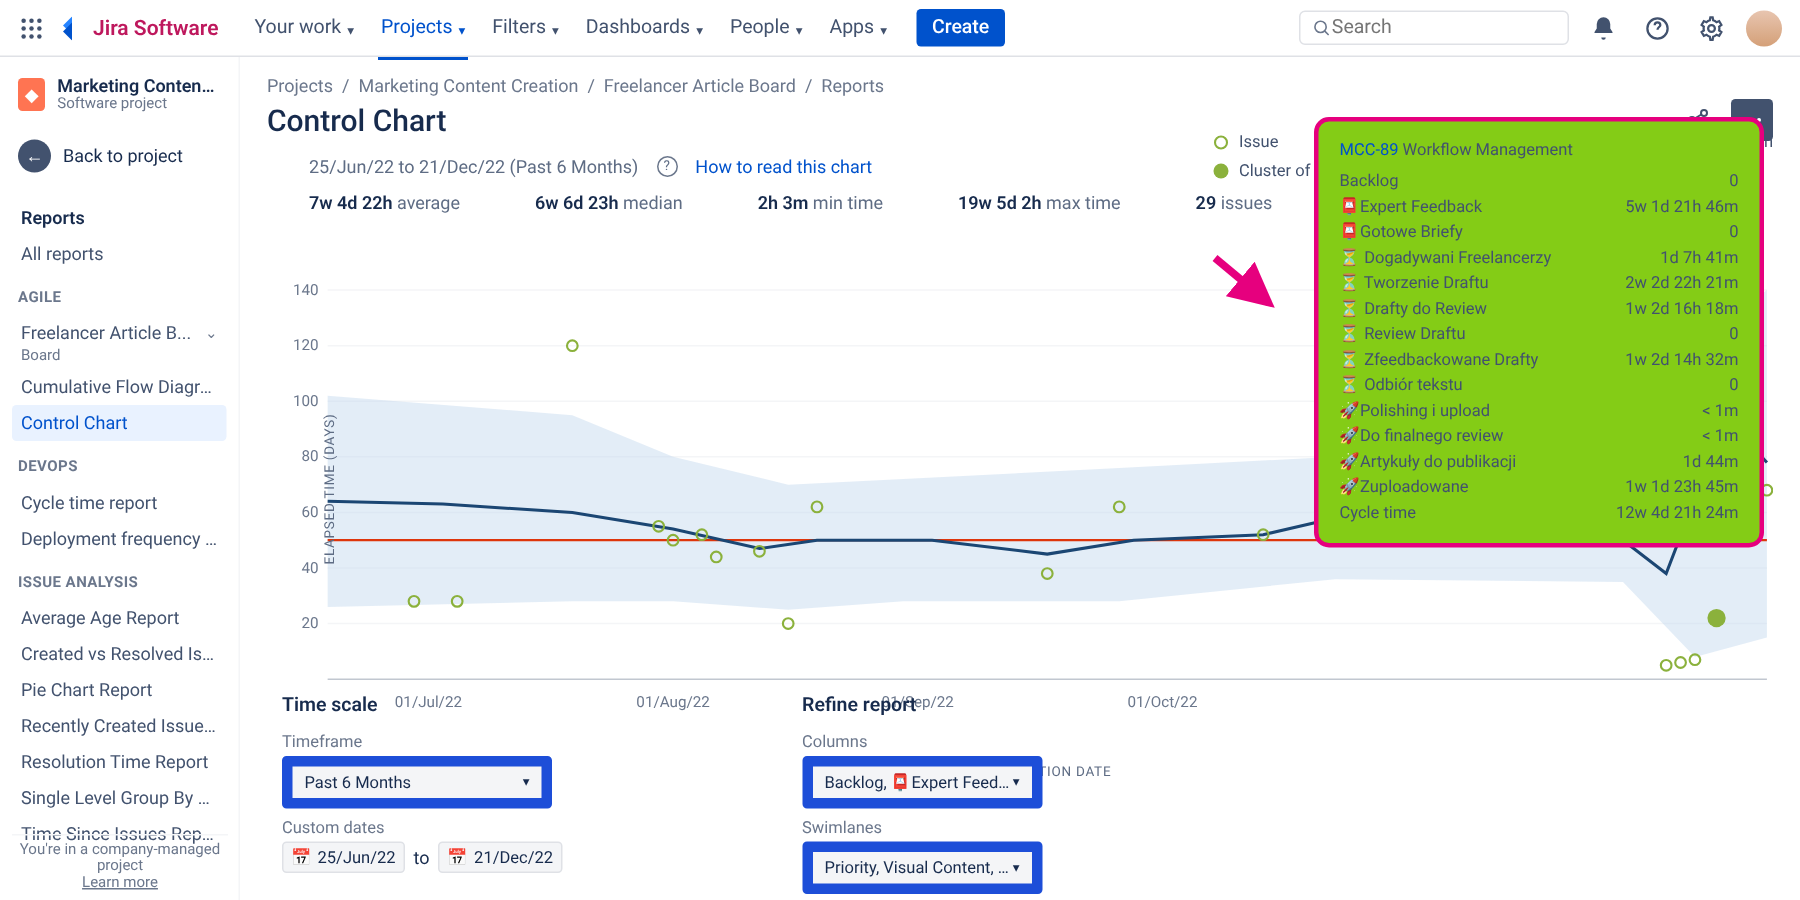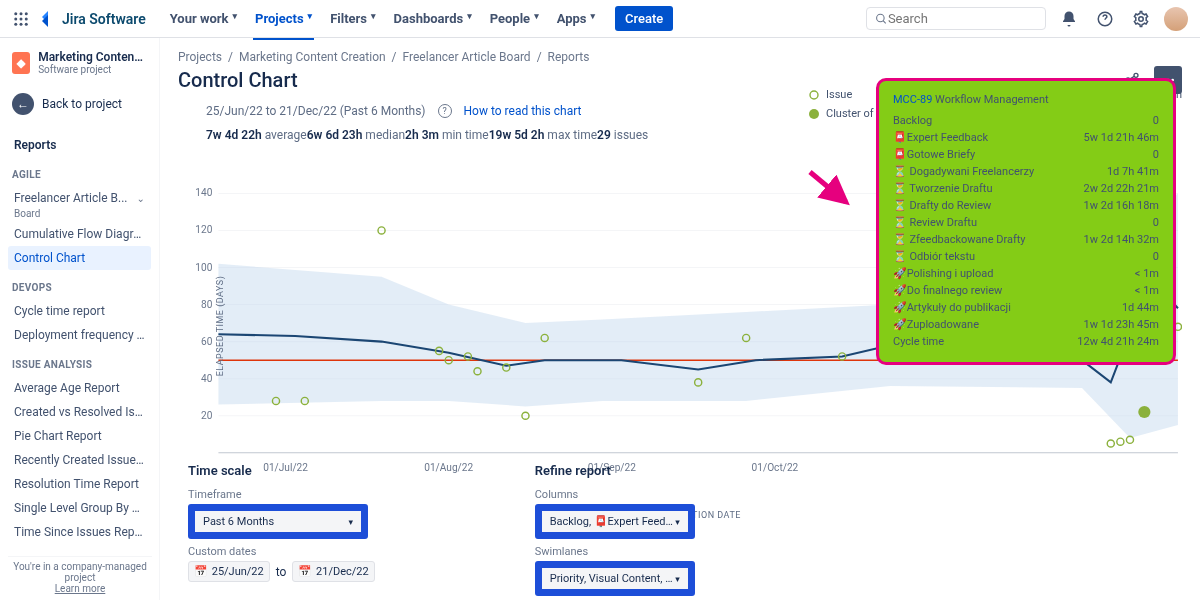--- a/index.html
+++ b/index.html
@@ -1,23 +1,23 @@
 <!DOCTYPE html>
 <html><head>
 <meta charset="utf-8">
 <style>
   * { box-sizing: border-box; margin: 0; padding: 0; font-family: -apple-system, BlinkMacSystemFont, "Segoe UI", Roboto, sans-serif; }
   body { font-size: 13px; color: #172B4D; background: #fff; overflow: hidden; width: 1200px; height: 600px; }
   
   .topnav { height: 38px; display: flex; align-items: center; padding: 0 12px; border-bottom: 1px solid #dfe1e6; }
   .appswitch { width: 18px; height: 18px; color: #42526E; margin-right: 10px; cursor: pointer; }
-  .logo { display: flex; align-items: center; font-weight: 600; font-size: 14px; color: #0c4a6e; margin-right: 16px; }
+  .logo { display: flex; align-items: center; font-weight: 600; font-size: 14px; color: #be185d; margin-right: 16px; }
   .logo svg { margin-right: 6px; }
   .navitems { display: flex; align-items: center; gap: 2px; }
-  .navitem { padding: 6px 8px; font-size: 13px; color: #42526E; border-radius: 3px; cursor: pointer; display: flex; align-items: flex-start; gap: 4px; position: relative; font-weight: bold; }
+  .navitem { padding: 6px 8px; font-size: 13px; color: #42526E; border-radius: 3px; cursor: pointer; display: flex; align-items: flex-end; gap: 4px; position: relative; }
   .navitem.active { color: #0052CC; }
   .navitem.active::after { content: ""; position: absolute; left: 6px; right: 6px; bottom: -8px; height: 2px; background: #0052CC; }
   .chev { font-size: 9px; }
   .create-btn { background: #0052CC; color: #fff; padding: 5px 10px; border-radius: 3px; font-size: 13px; font-weight: 500; margin-left: 12px; cursor: pointer; }
   .nav-right { margin-left: auto; display: flex; align-items: center; gap: 10px; }
   .search { display: flex; align-items: center; border: 1px solid #dfe1e6; border-radius: 4px; padding: 3px 8px; width: 180px; color: #6B778C; background: #fff; }
   .search input { border: none; outline: none; font-size: 13px; width: 100%; background: transparent; }
   .icon-btn { width: 26px; height: 26px; display: flex; align-items: center; justify-content: center; color: #42526E; cursor: pointer; border-radius: 50%; }
   .avatar { width: 24px; height: 24px; border-radius: 50%; background: linear-gradient(#e8c5b0, #d4a078); }
   
@@ -40,21 +40,21 @@
   .content { flex: 1; padding: 12px 18px 0 18px; position: relative; overflow: hidden; }
   .crumbs { font-size: 12px; color: #6B778C; display: flex; gap: 6px; align-items: center; }
   .crumbs a { color: #6B778C; text-decoration: none; cursor: pointer; }
   .page-title-row { display: flex; align-items: center; justify-content: space-between; margin-top: 2px; }
   h1 { font-size: 20px; font-weight: 500; }
   .title-actions { display: flex; gap: 8px; }
   .square-btn { width: 28px; height: 28px; display: flex; align-items: center; justify-content: center; border-radius: 3px; cursor: pointer; background: #42526E; color: #fff; }
   .ghost-btn { background: transparent; color: #42526E; }
   .sub-row { display: flex; align-items: center; gap: 12px; font-size: 12px; color: #5E6C84; margin-top: 10px; padding-left: 28px; }
   .sub-row .link { color: #0052CC; cursor: pointer; }
-  .stats-row { display: flex; font-size: 12px; color: #5E6C84; margin-top: 10px; padding-left: 28px; }
+  .stats-row { display: flex; gap: 50px; font-size: 12px; color: #5E6C84; margin-top: 10px; padding-left: 28px; }
   .stats-row b { color: #172B4D; font-weight: 600; }
   
   .chart-wrap { position: absolute; left: 28px; top: 118px; right: 18px; height: 340px; }
   .yaxis-label { position: absolute; left: -18px; top: 50%; transform: translateY(-50%) rotate(-90deg); font-size: 9px; color: #5E6C84; white-space: nowrap; letter-spacing:.5px; }
   .xaxis-label { position: absolute; left: 50%; bottom: -24px; transform: translateX(-50%); font-size: 9px; color: #5E6C84; letter-spacing:.5px;}
   .legend { position: absolute; right: 0; top: -68px; display: grid; grid-template-columns: auto auto auto; gap: 6px 28px; font-size: 11px; color: #42526E; align-items: start; }
   .legend-item { display: flex; align-items: center; gap: 6px; white-space: nowrap; }
   .leg-sub { font-size:9px; color:#6B778C; margin-left:16px; margin-top:-4px; }
   .chart-svg { width: 100%; height: 100%; }
   .grid-line { stroke: #f4f5f7; stroke-width: 1; }
@@ -150,20 +150,21 @@
       <div style="overflow:hidden">
         <div class="proj-name">Marketing Content Cre...</div>
         <div class="proj-sub">Software project</div>
       </div>
     </div>
     <div class="back">
       <div class="back-ic">←</div>
       <span>Back to project</span>
     </div>
     <div class="side-item" style="font-weight:600;color:#172B4D">Reports</div>
+    <div class="side-item">All reports</div>
     <div id="side-sections">
         <div class="side-sec-title">AGILE</div>
         <div class="side-item side-expand">
           <span>Freelancer Article B...</span>
           <span class="exp">⌄</span>
         </div>
         <div class="side-sub">Board</div>
         <div class="side-item">Cumulative Flow Diagram</div>
         <div class="side-item sel">Control Chart</div>
         <div class="side-sec-title">DEVOPS</div>

